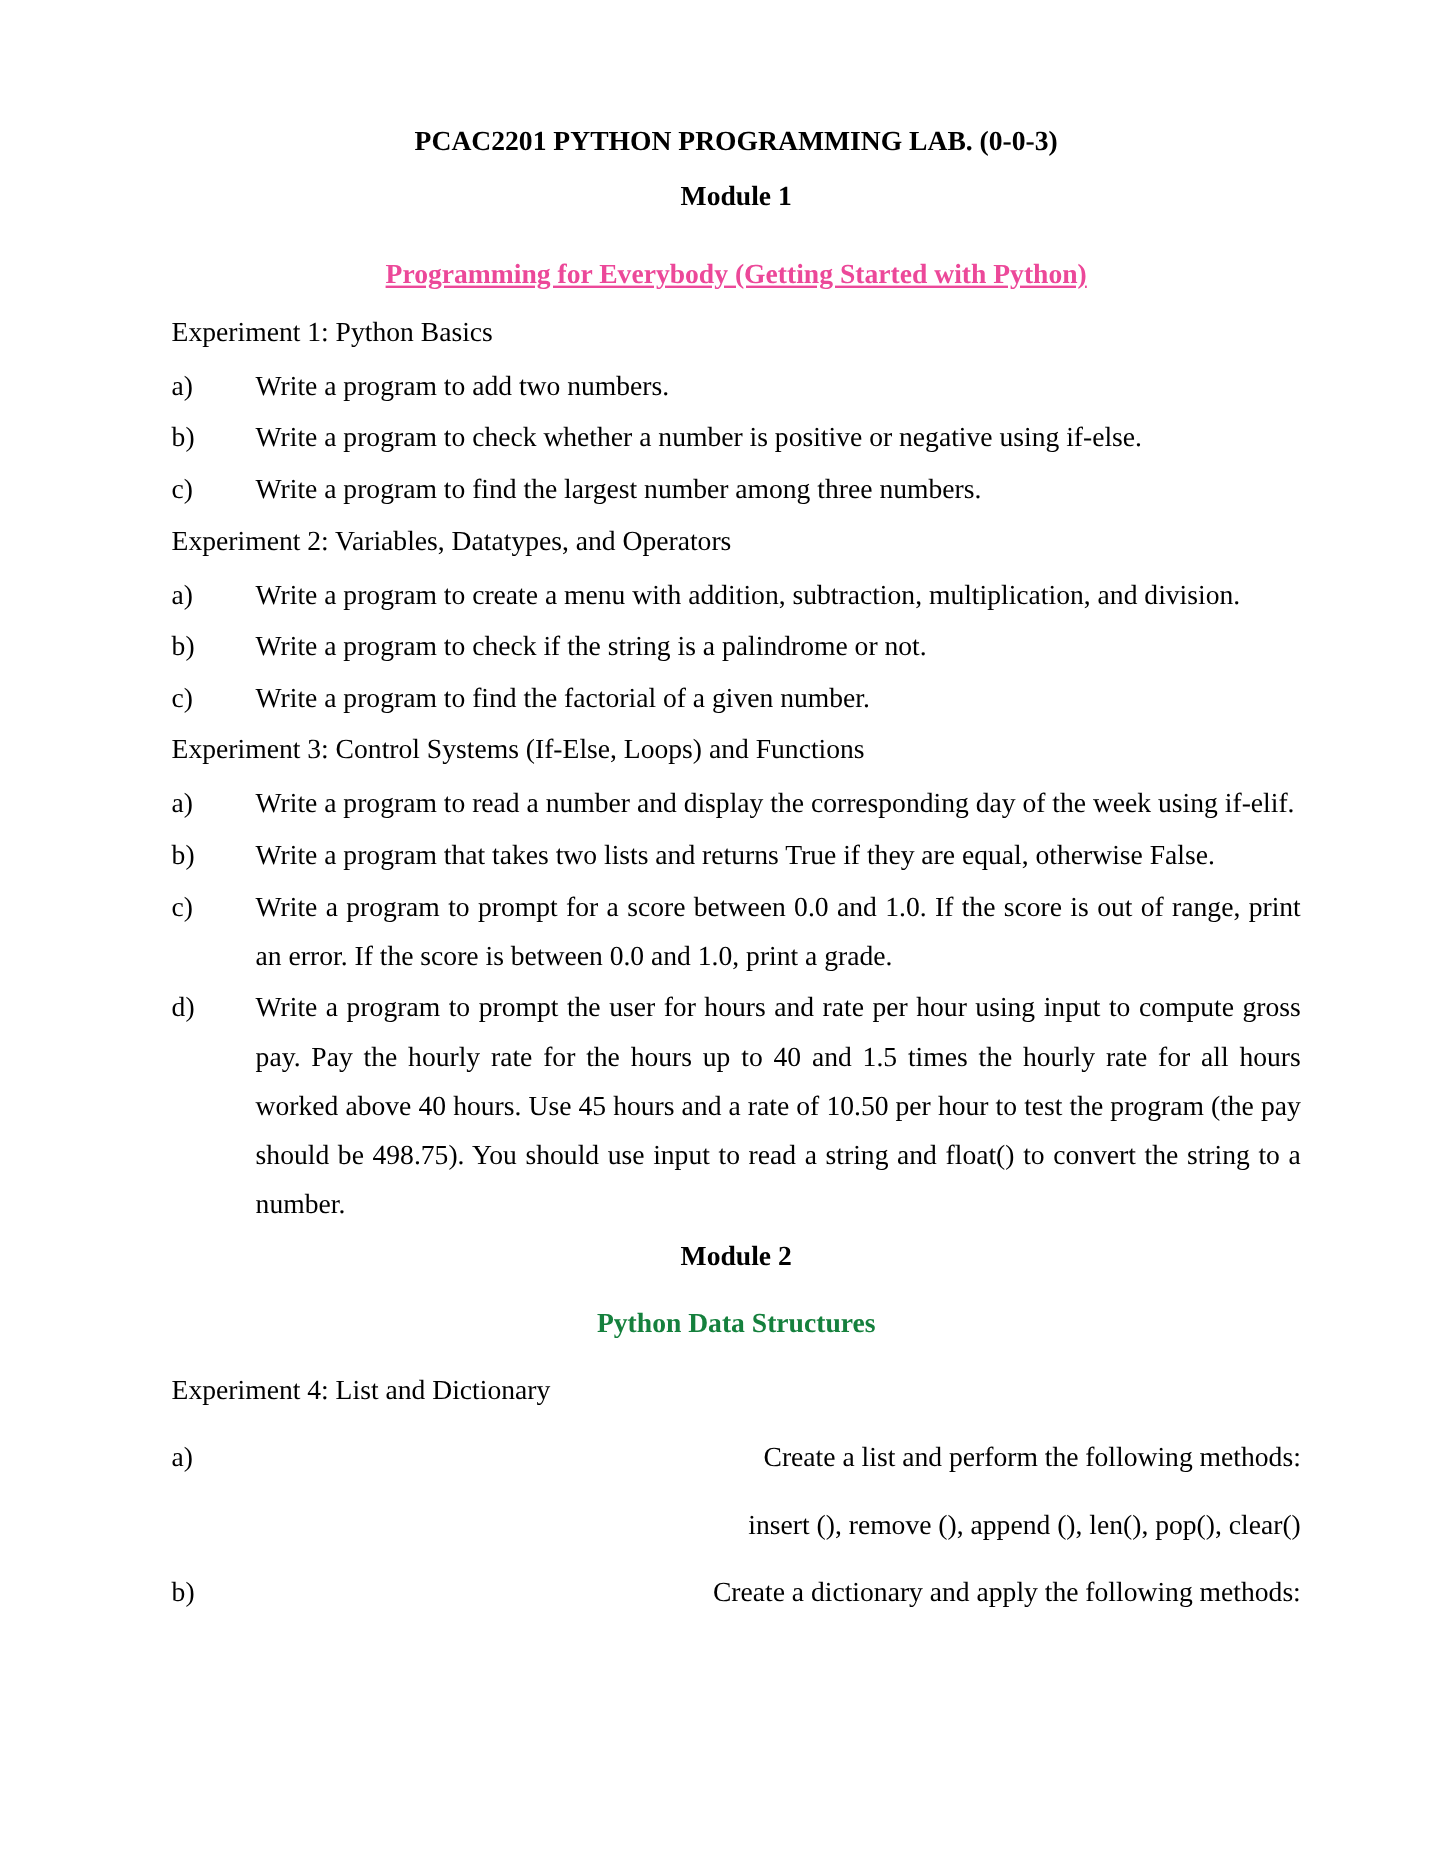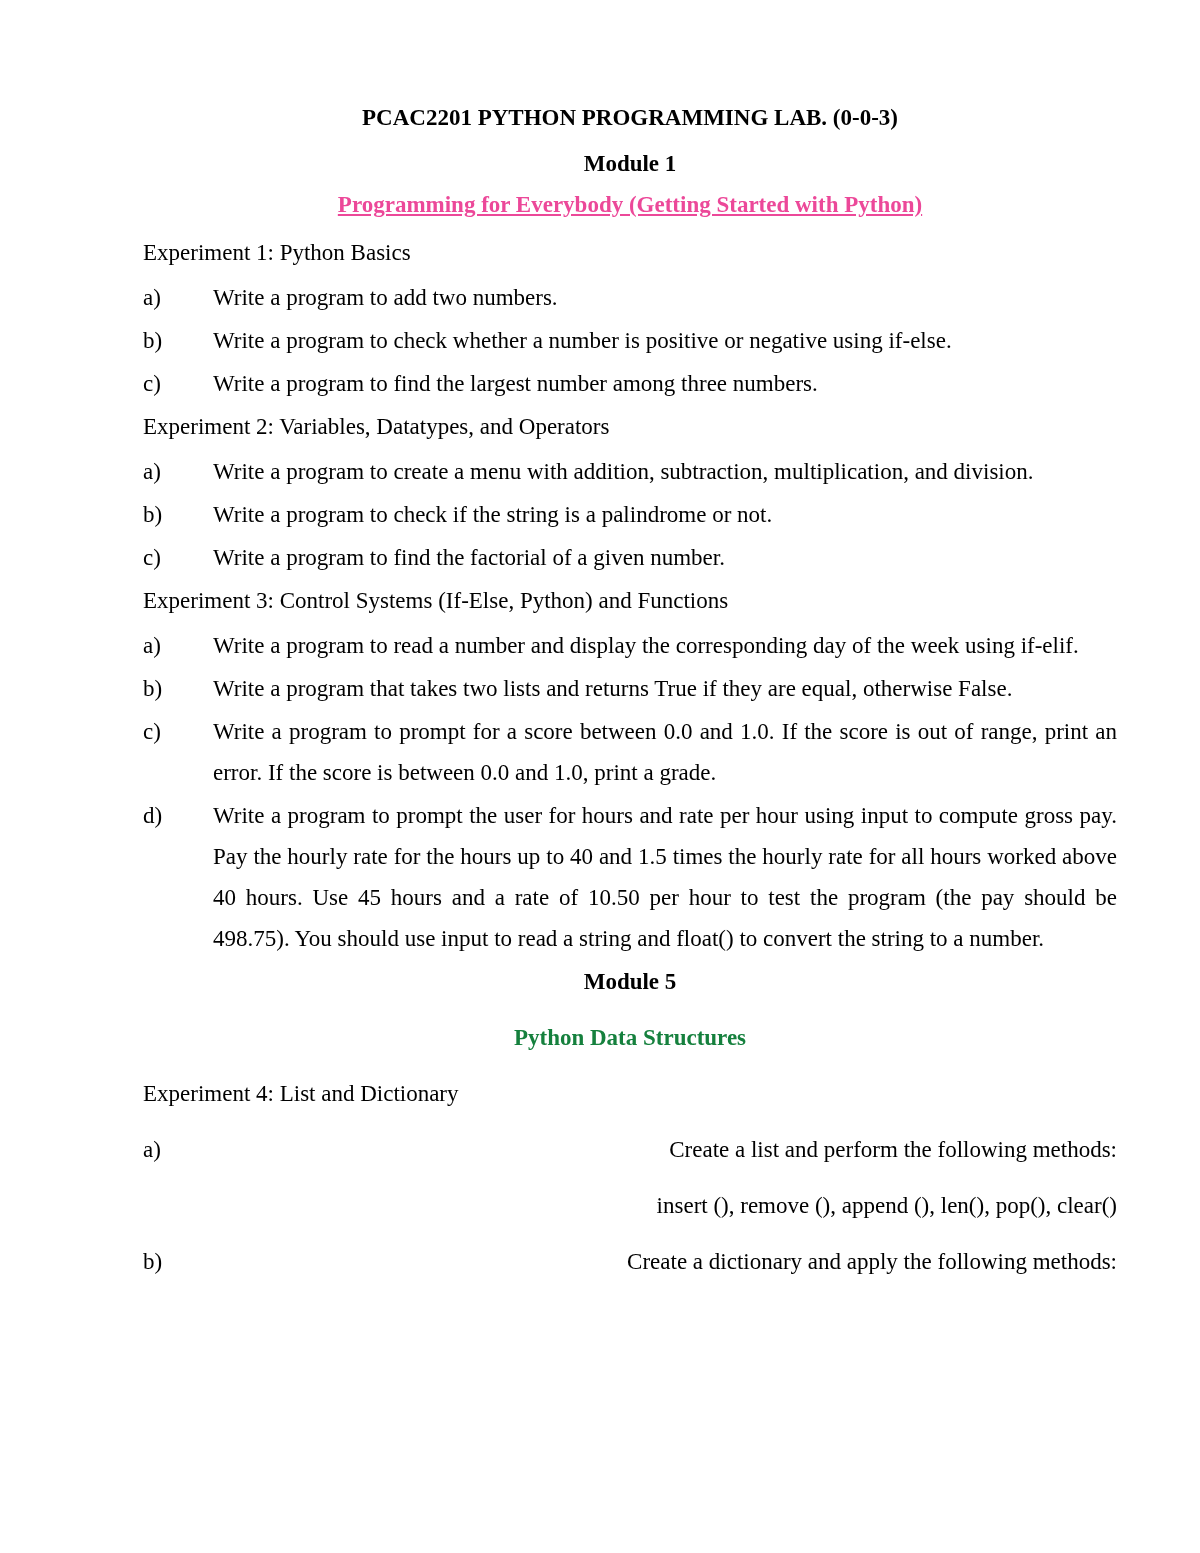--- a/index.html
+++ b/index.html
@@ -5,35 +5,35 @@
   html, body {
     margin: 0;
     padding: 0;
     background: #ffffff;
   }
   .page {
     width: 1200px;
     min-height: 1553px;
     box-sizing: border-box;
     background: #ffffff;
-    padding: 97px 83px 60px 143px;
+    padding: 97px 116px 60px 143px;
     font-family: "Liberation Serif", "DejaVu Serif", serif;
     font-size: 23px;
     line-height: 41px;
     color: #000000;
   }
   .doc-title {
     text-align: center;
     font-weight: bold;
     margin-bottom: 5px;
   }
   .module-heading {
     text-align: center;
     font-weight: bold;
-    margin-bottom: 0;
+    margin-bottom: 24px;
   }
   .module-subtitle {
     text-align: center;
     font-weight: bold;
     margin-bottom: 7px;
   }
   .subtitle-m1 { color: #ec4899; text-decoration: underline; }
   .subtitle-m2 { color: #15803d; }
   .exp-heading {
     font-weight: normal;
@@ -96,41 +96,41 @@
     </div>
     <div class="item">
       <span class="item-label">b)</span>
       <div class="item-text">Write a program to check if the string is a palindrome or not.</div>
     </div>
     <div class="item">
       <span class="item-label">c)</span>
       <div class="item-text">Write a program to find the factorial of a given number.</div>
     </div>
 
-    <div class="exp-heading">Experiment 3: Control Systems (If-Else, Python) and Functions</div>
+    <div class="exp-heading">Experiment 3: Control Systems (If-Else, Loops) and Functions</div>
     <div class="item">
       <span class="item-label">a)</span>
       <div class="item-text">Write a program to read a number and display the corresponding day of the week using if-elif.</div>
     </div>
     <div class="item">
       <span class="item-label">b)</span>
       <div class="item-text">Write a program that takes two lists and returns True if they are equal, otherwise False.</div>
     </div>
     <div class="item">
       <span class="item-label">c)</span>
       <div class="item-text">Write a program to prompt for a score between 0.0 and 1.0. If the score is out of range, print an error. If the score is between 0.0 and 1.0, print a grade.</div>
     </div>
     <div class="item">
       <span class="item-label">d)</span>
       <div class="item-text">Write a program to prompt the user for hours and rate per hour using input to compute gross pay. Pay the hourly rate for the hours up to 40 and 1.5 times the hourly rate for all hours worked above 40 hours. Use 45 hours and a rate of 10.50 per hour to test the program (the pay should be 498.75). You should use input to read a string and float() to convert the string to a number.</div>
     </div>
   </div>
 
   <div class="m2">
-    <div class="module-heading">Module 5</div>
+    <div class="module-heading">Module 2</div>
     <div class="module-subtitle subtitle-m2">Python Data Structures</div>
 
     <div class="exp-heading">Experiment 4: List and Dictionary</div>
     <div class="item">
       <span class="item-label">a)</span>
       <div class="item-text">Create a list and perform the following methods:</div>
     </div>
     <div class="item">
       <span class="item-label"></span>
       <div class="item-text">insert (), remove (), append (), len(), pop(), clear()</div>

